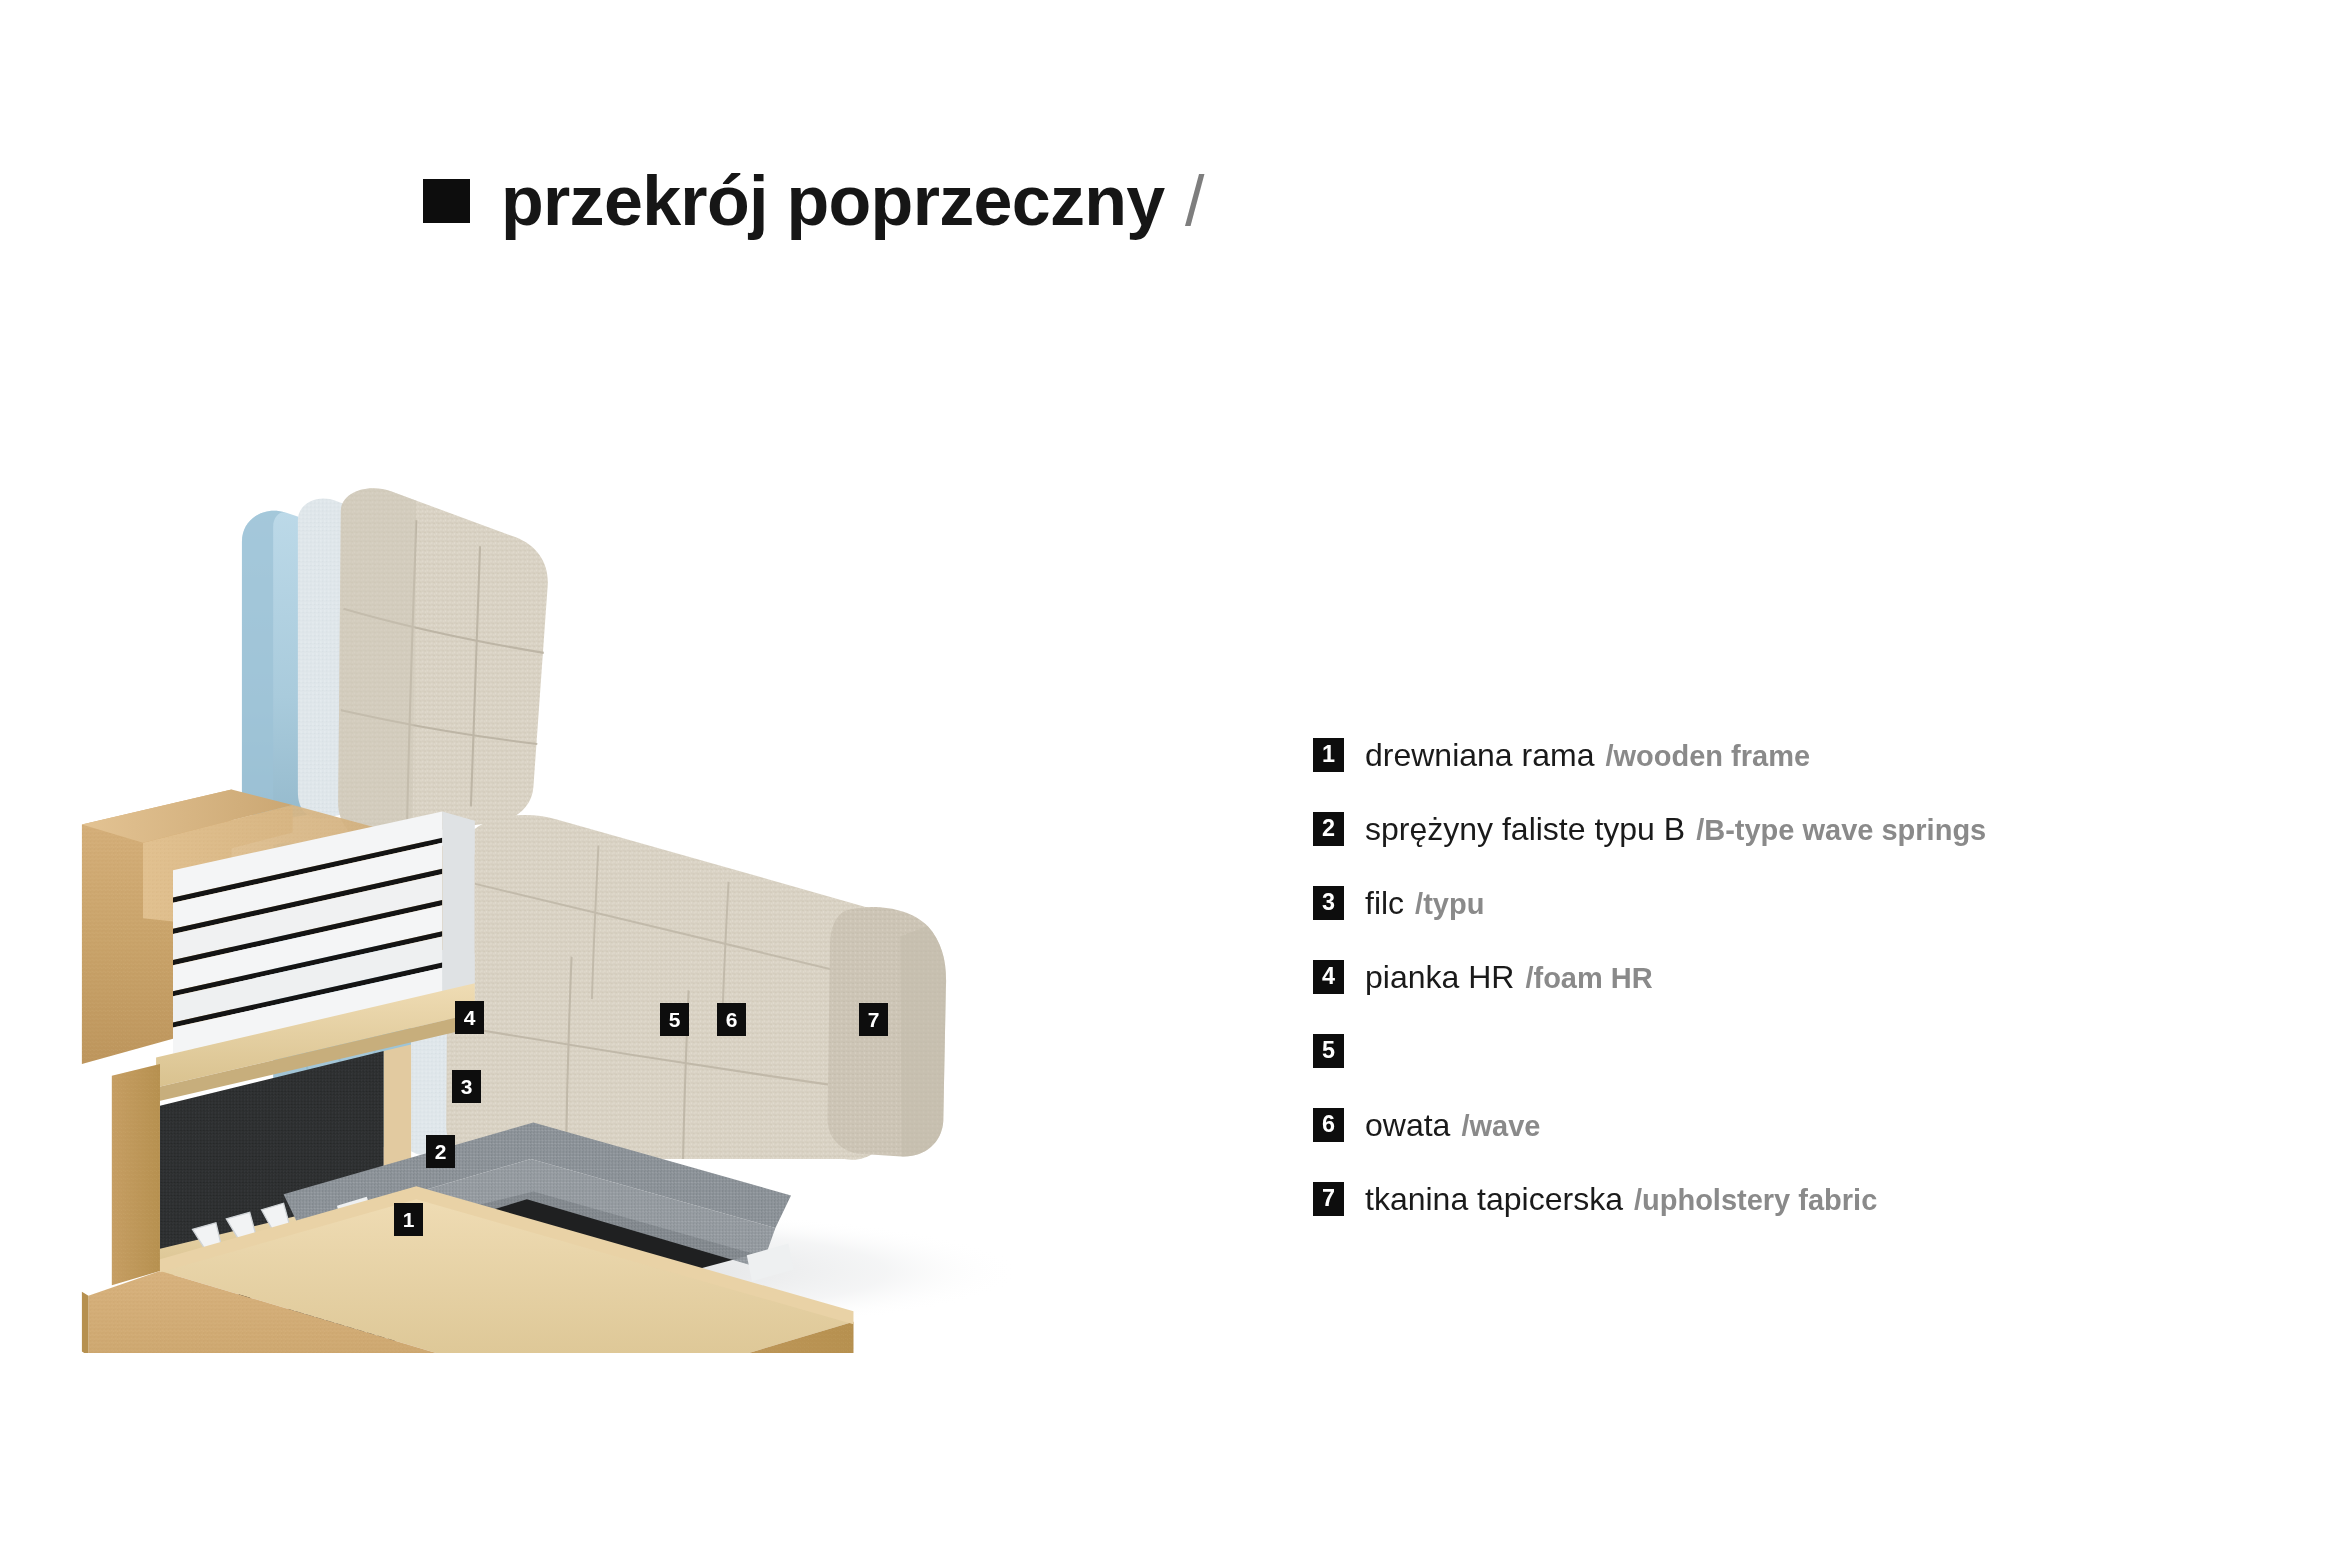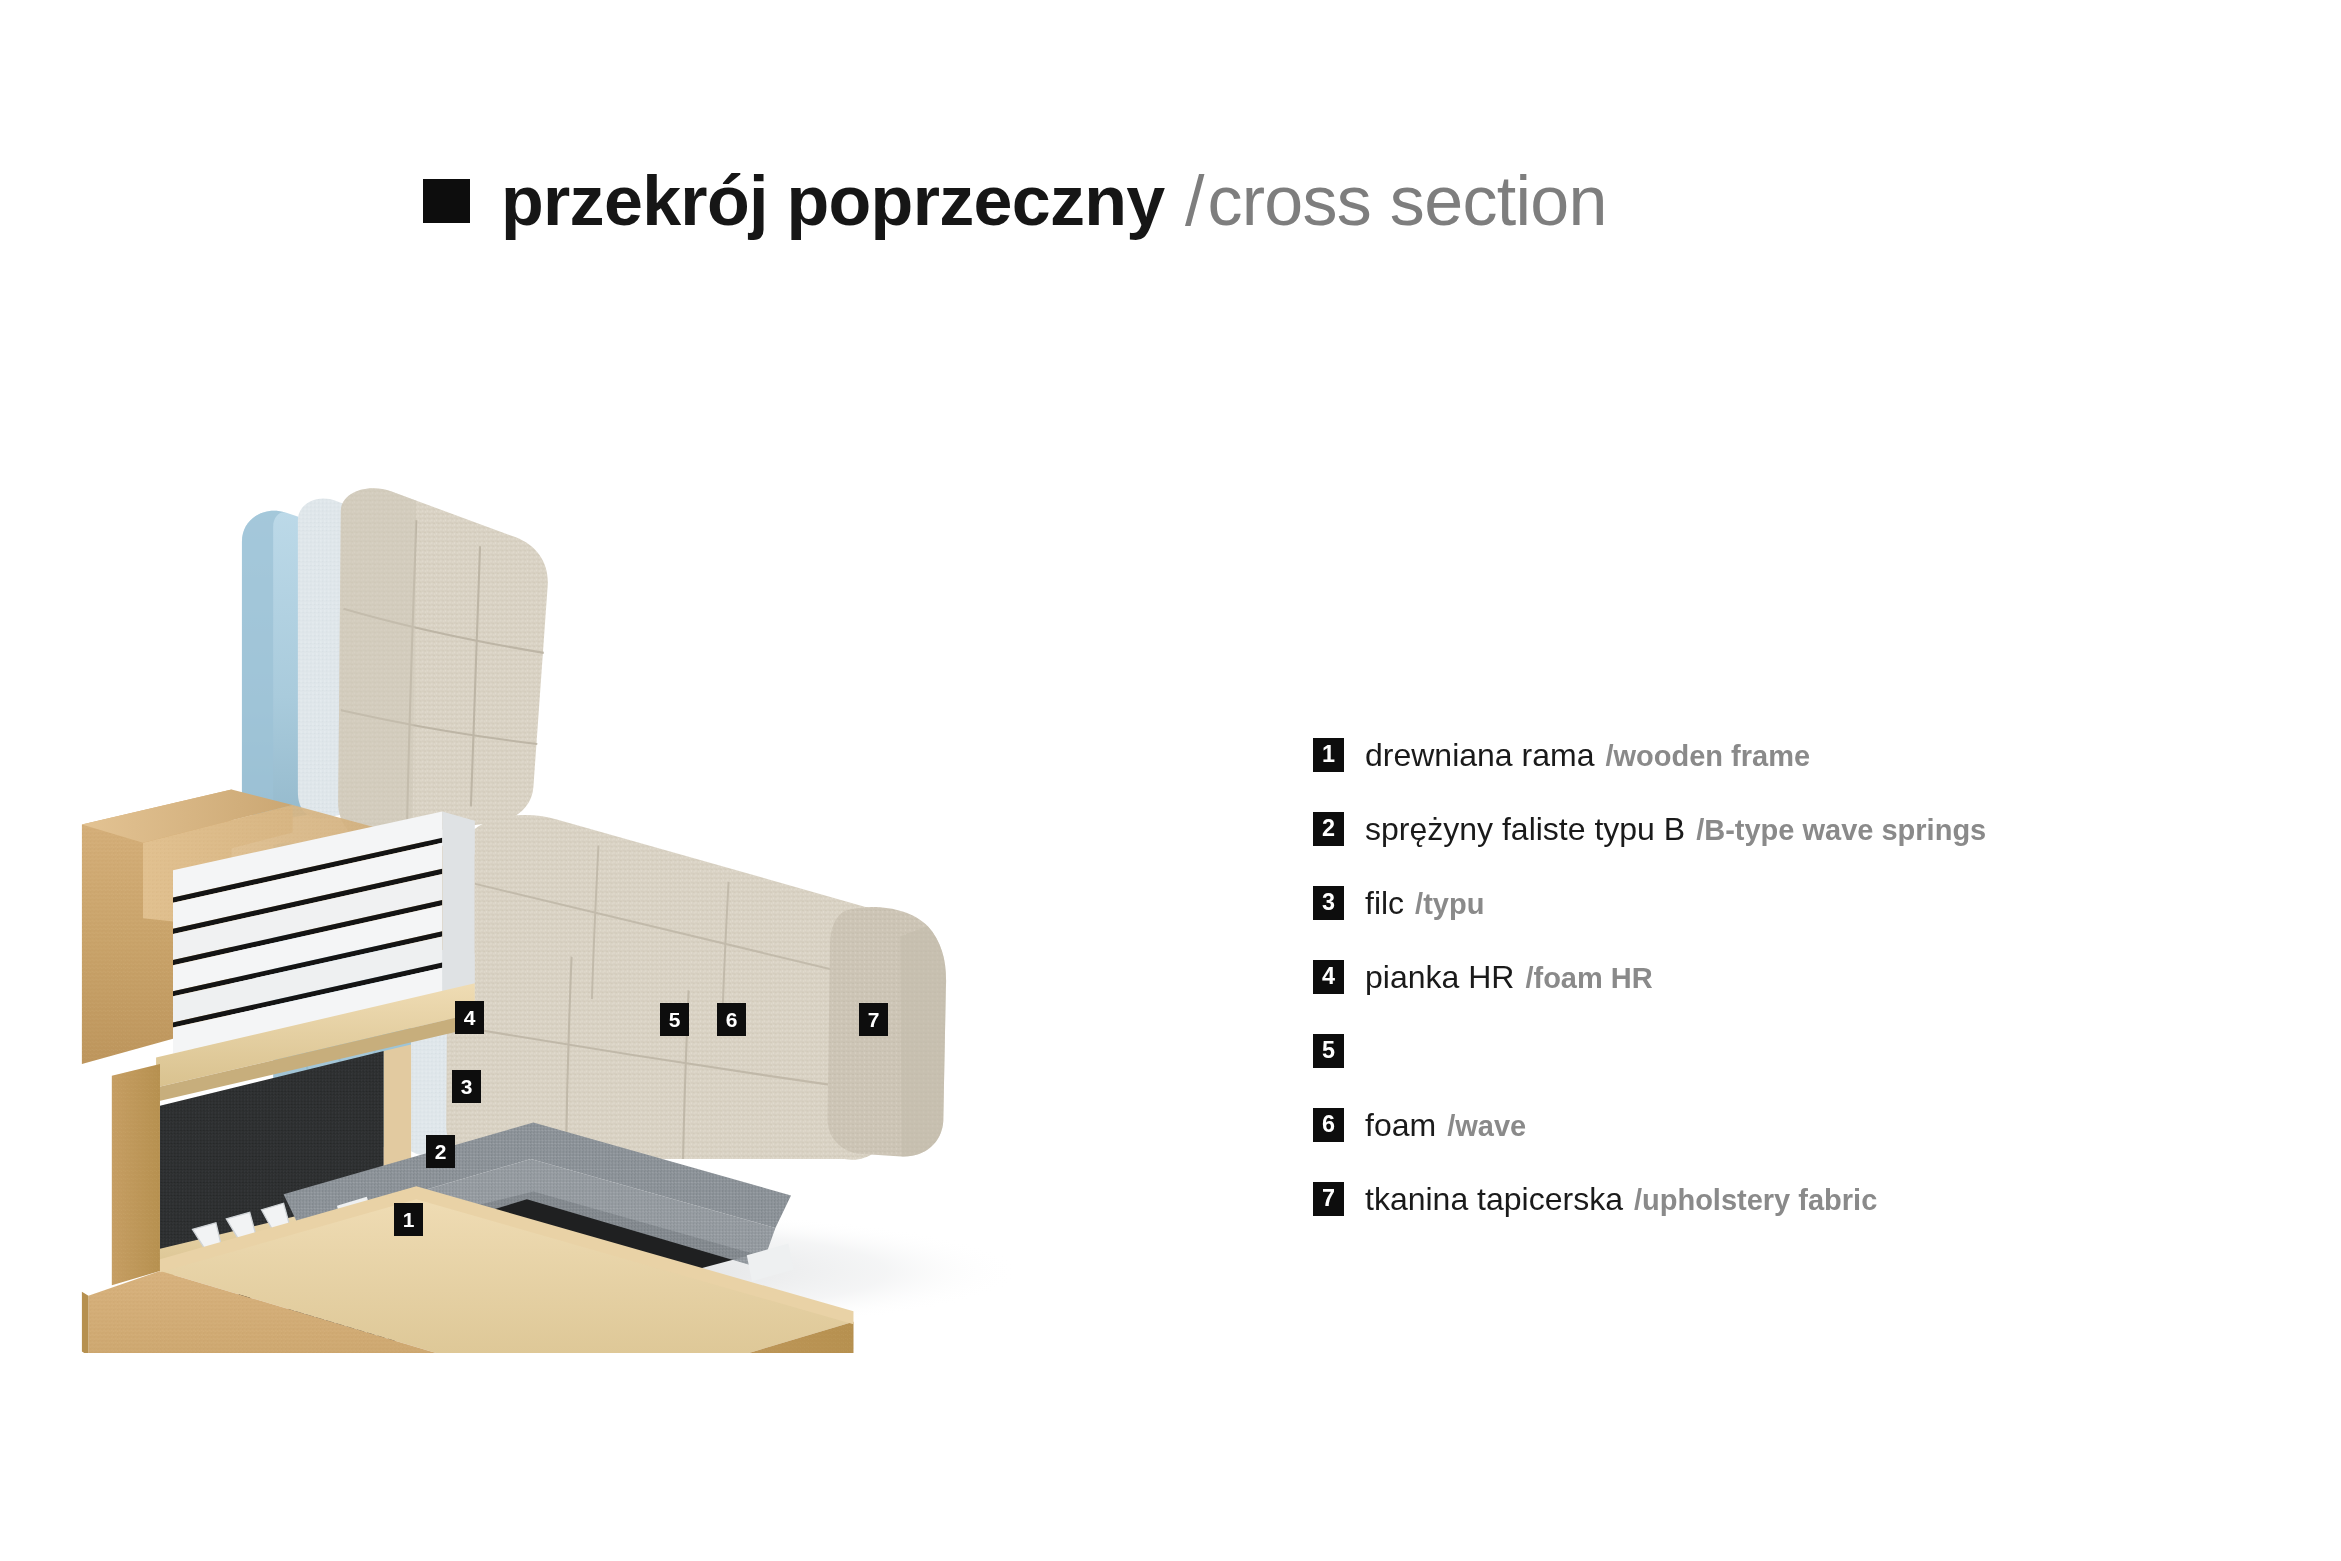--- a/index.html
+++ b/index.html
@@ -124,21 +124,20 @@
 </head>
 <body>
 
 <div class="page">
 
   <div class="header">
     <div class="header-bullet"></div>
     <div class="header-text">
       <span class="header-pl">przekrój poprzeczny</span>
       <span class="header-sep">/</span>
-      <span class="header-en">cross section</span>
     </div>
   </div>
 
   <div class="illustration">
     <svg viewBox="0 0 1780 1340" xmlns="http://www.w3.org/2000/svg">
       <defs>
 
         <linearGradient id="woodFace" x1="0" y1="0" x2="0" y2="1">
           <stop offset="0%" stop-color="#d8b27e"></stop>
           <stop offset="55%" stop-color="#c9a36a"></stop>
@@ -462,21 +461,21 @@
       </div>
     </div>
 
     <div class="legend-row">
       <div class="legend-badge">5</div>
     </div>
 
     <div class="legend-row">
       <div class="legend-badge">6</div>
       <div class="legend-text">
-        <span class="legend-pl">foam</span>
+        <span class="legend-pl">owata</span>
         <span class="legend-en"><span>/</span><span>wave</span></span>
       </div>
     </div>
 
     <div class="legend-row">
       <div class="legend-badge">7</div>
       <div class="legend-text">
         <span class="legend-pl">tkanina tapicerska</span>
         <span class="legend-en"><span>/</span><span>upholstery fabric</span></span>
       </div>

